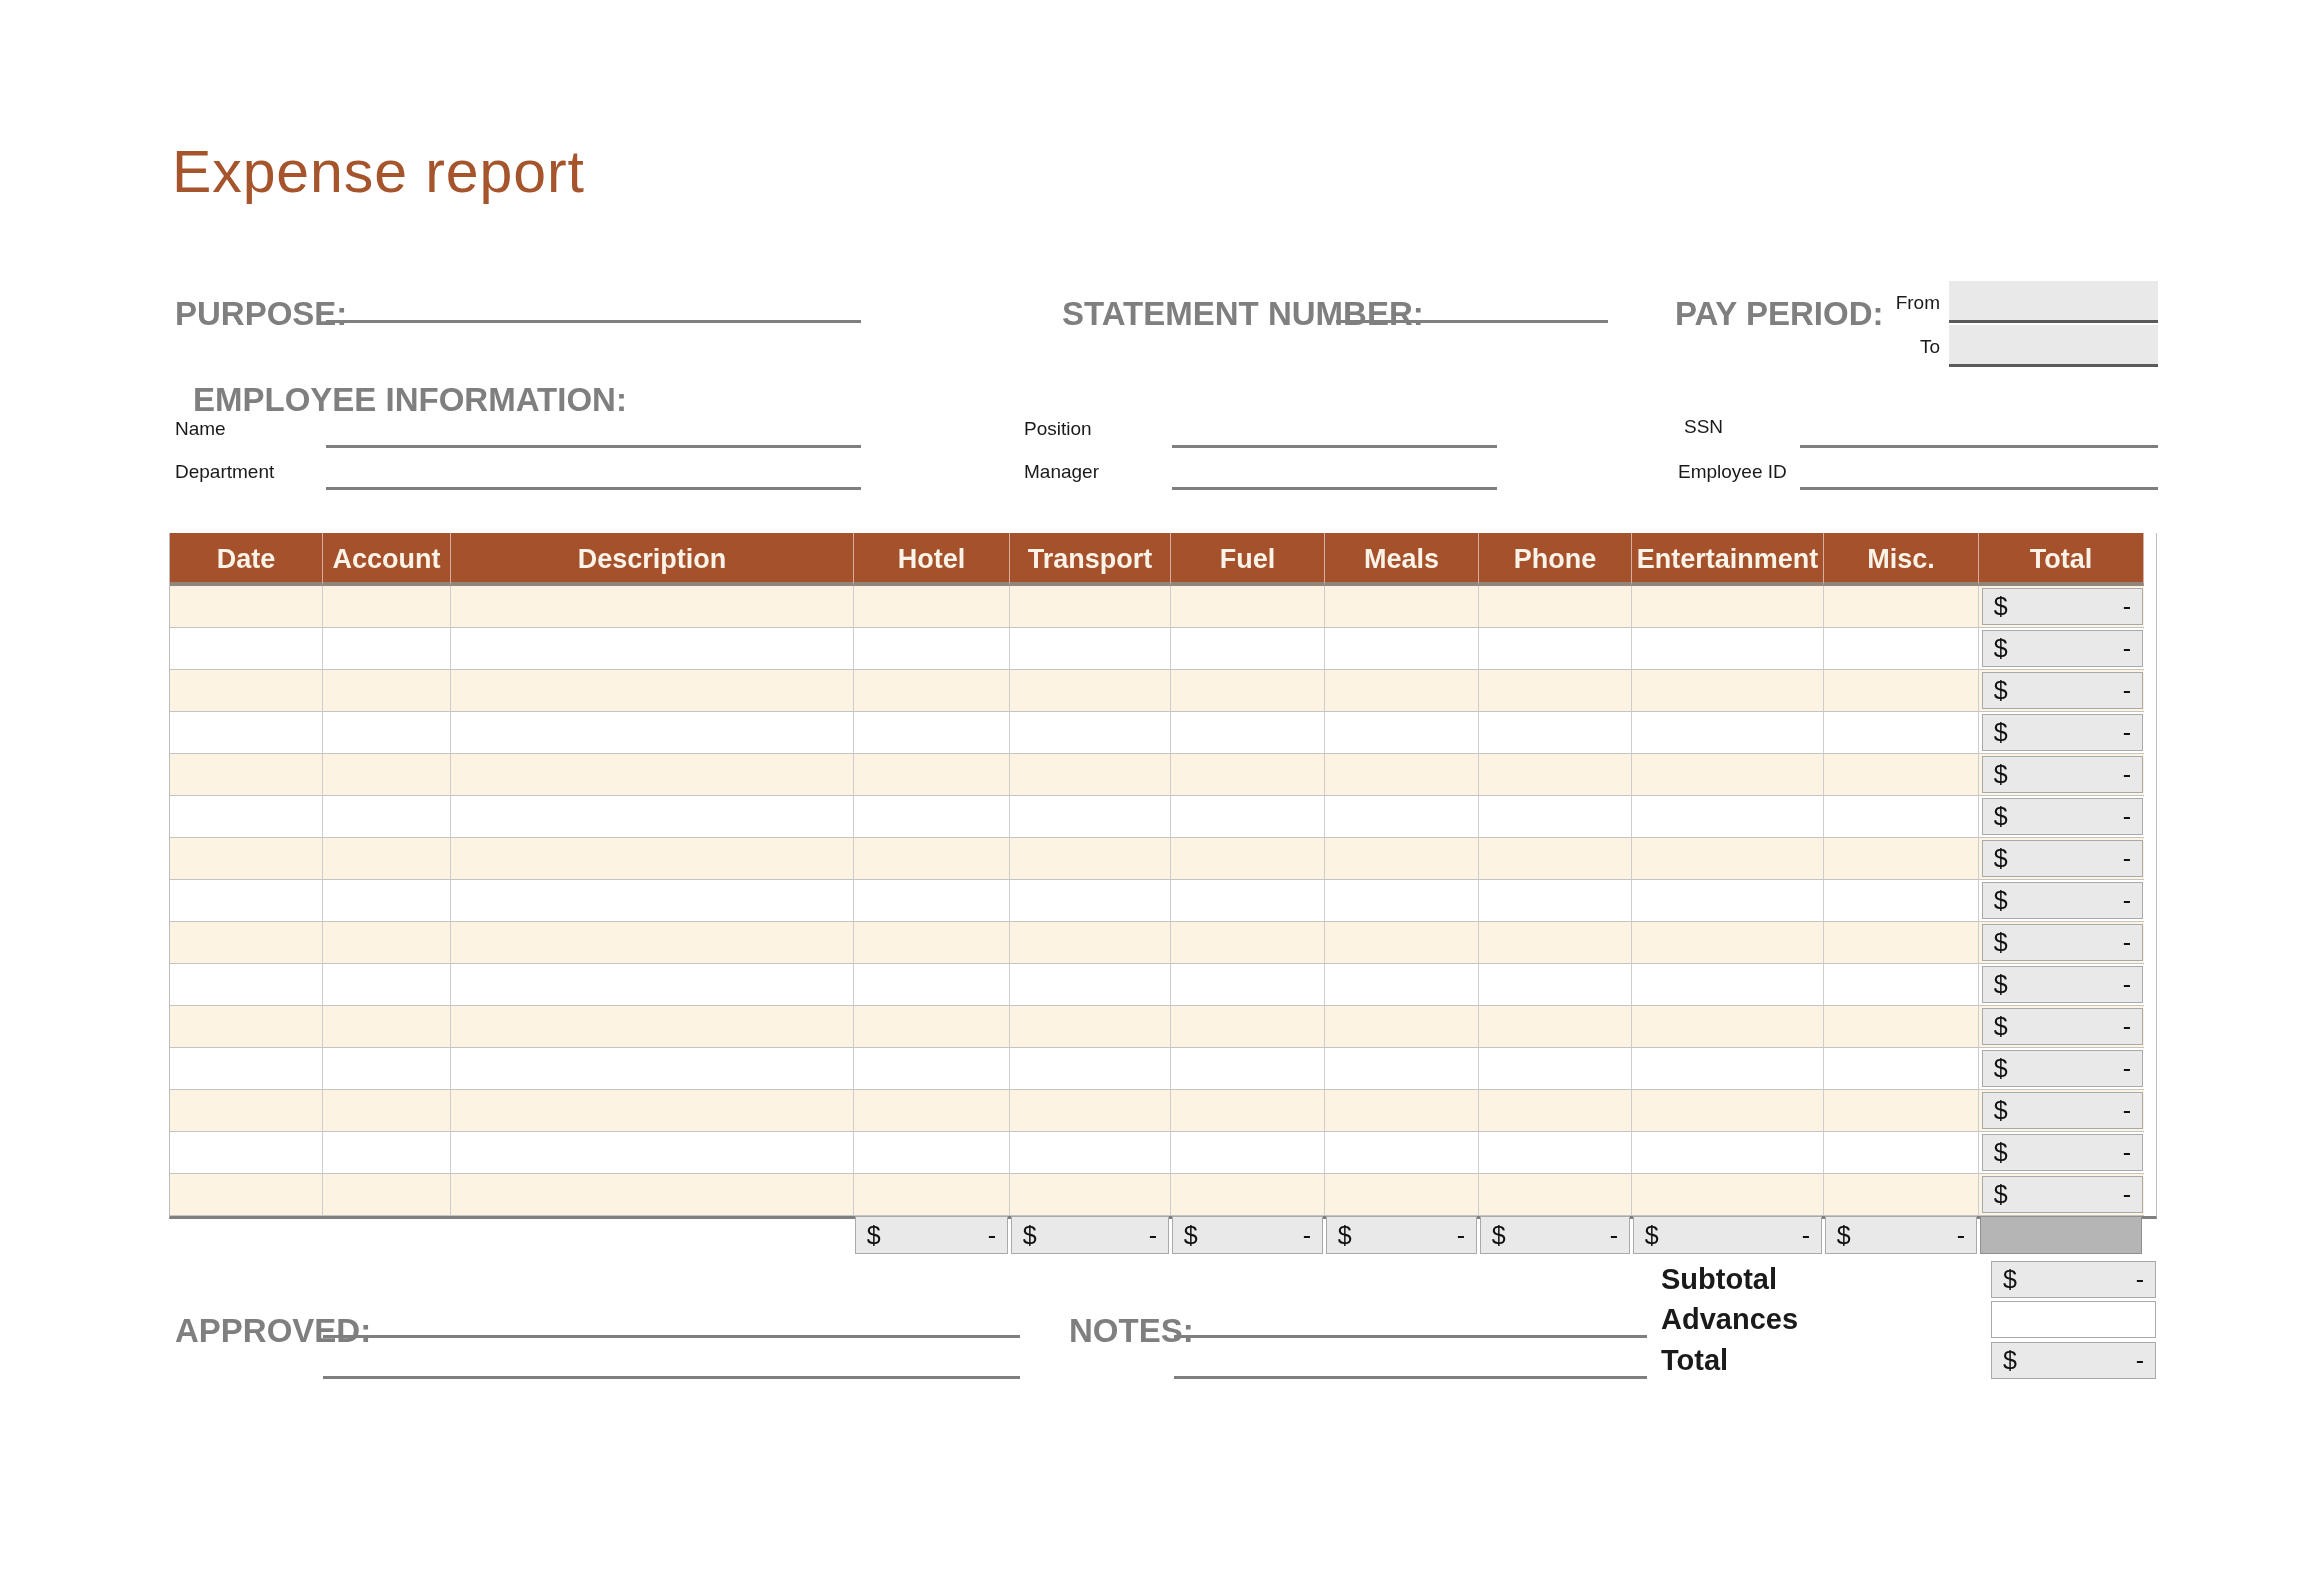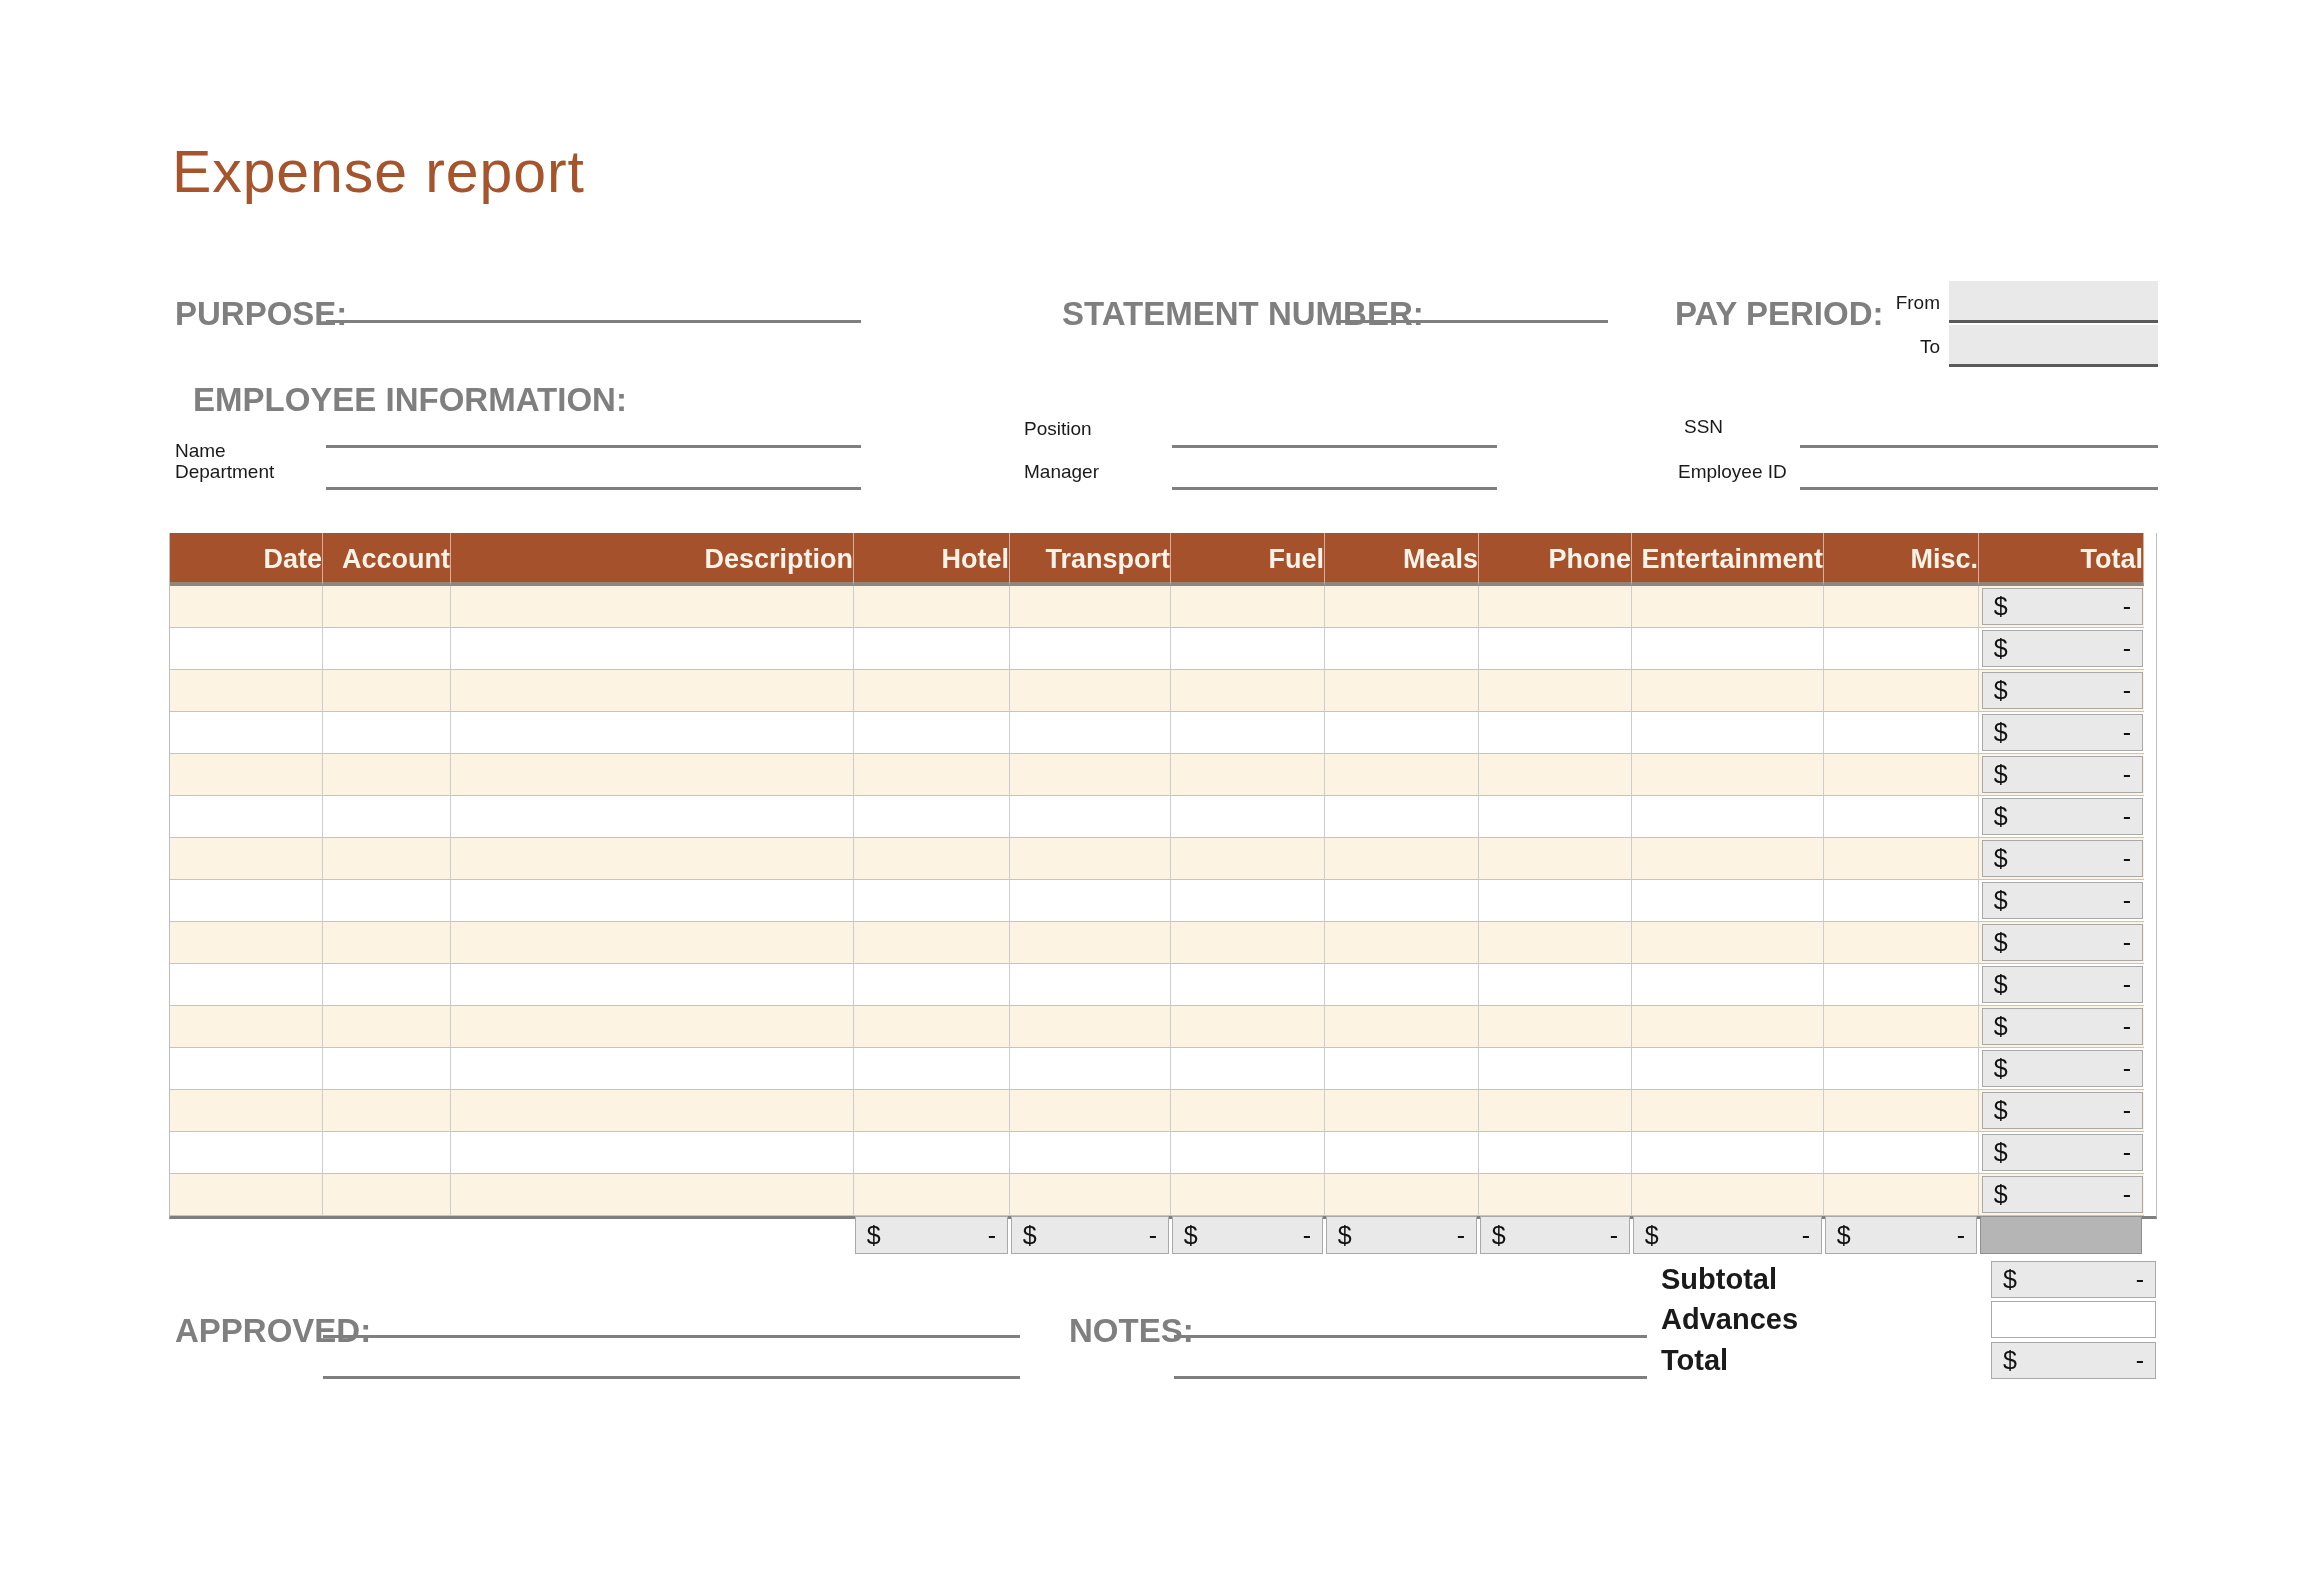--- a/index.html
+++ b/index.html
@@ -35,21 +35,21 @@
     position:absolute;left:169px;top:533px;width:1988px;
     border-left:1.8px solid #BDBDBD;border-right:1.8px solid #BDBDBD;
     border-bottom:3.7px solid #7F7F7F;box-sizing:border-box;
   }
   .grid{
     display:grid;
     grid-template-columns:153px 128px 403px 156px 161px 154px 154px 153px 192px 155px 165px;
   }
   .hcell{
     background:#A5512B;color:#FBF3E8;font-weight:bold;font-size:27px;
-    height:53px;line-height:53px;text-align:right;
+    height:53px;line-height:53px;text-align:center;
     border-right:1.8px solid rgba(255,255,255,.55);
     border-bottom:4.6px solid #90867B;
     box-sizing:border-box;white-space:nowrap;overflow:hidden;
   }
   .hcell:last-child{border-right:none;}
   .cell{
     height:42px;box-sizing:border-box;
     border-right:1.8px solid #CDCDCD;border-bottom:1.8px solid #C4C4C4;
   }
   .cell.odd{background:#FDF3E3;}
@@ -99,21 +99,21 @@
   <div class="uline" style="left:1336px;top:320px;width:272px"></div>
 
   <div class="glabel" style="left:1675px;top:295px">PAY PERIOD:</div>
   <div class="blabel rlabel" style="left:1855px;top:292px;width:85px">From</div>
   <div class="fillbox" style="left:1949px;top:281px"></div>
   <div class="blabel rlabel" style="left:1855px;top:336px;width:85px">To</div>
   <div class="fillbox" style="left:1949px;top:325px"></div>
 
   <div class="glabel" style="left:193px;top:381px">EMPLOYEE INFORMATION:</div>
 
-  <div class="blabel" style="left:175px;top:440px">Name</div>
+  <div class="blabel" style="left:175px;top:418px">Name</div>
   <div class="uline" style="left:326px;top:445px;width:535px"></div>
   <div class="blabel" style="left:175px;top:461px">Department</div>
   <div class="uline" style="left:326px;top:487px;width:535px"></div>
 
   <div class="blabel" style="left:1024px;top:418px">Position</div>
   <div class="uline" style="left:1172px;top:445px;width:325px"></div>
   <div class="blabel" style="left:1024px;top:461px">Manager</div>
   <div class="uline" style="left:1172px;top:487px;width:325px"></div>
 
   <div class="blabel" style="left:1684px;top:416px">SSN</div>

